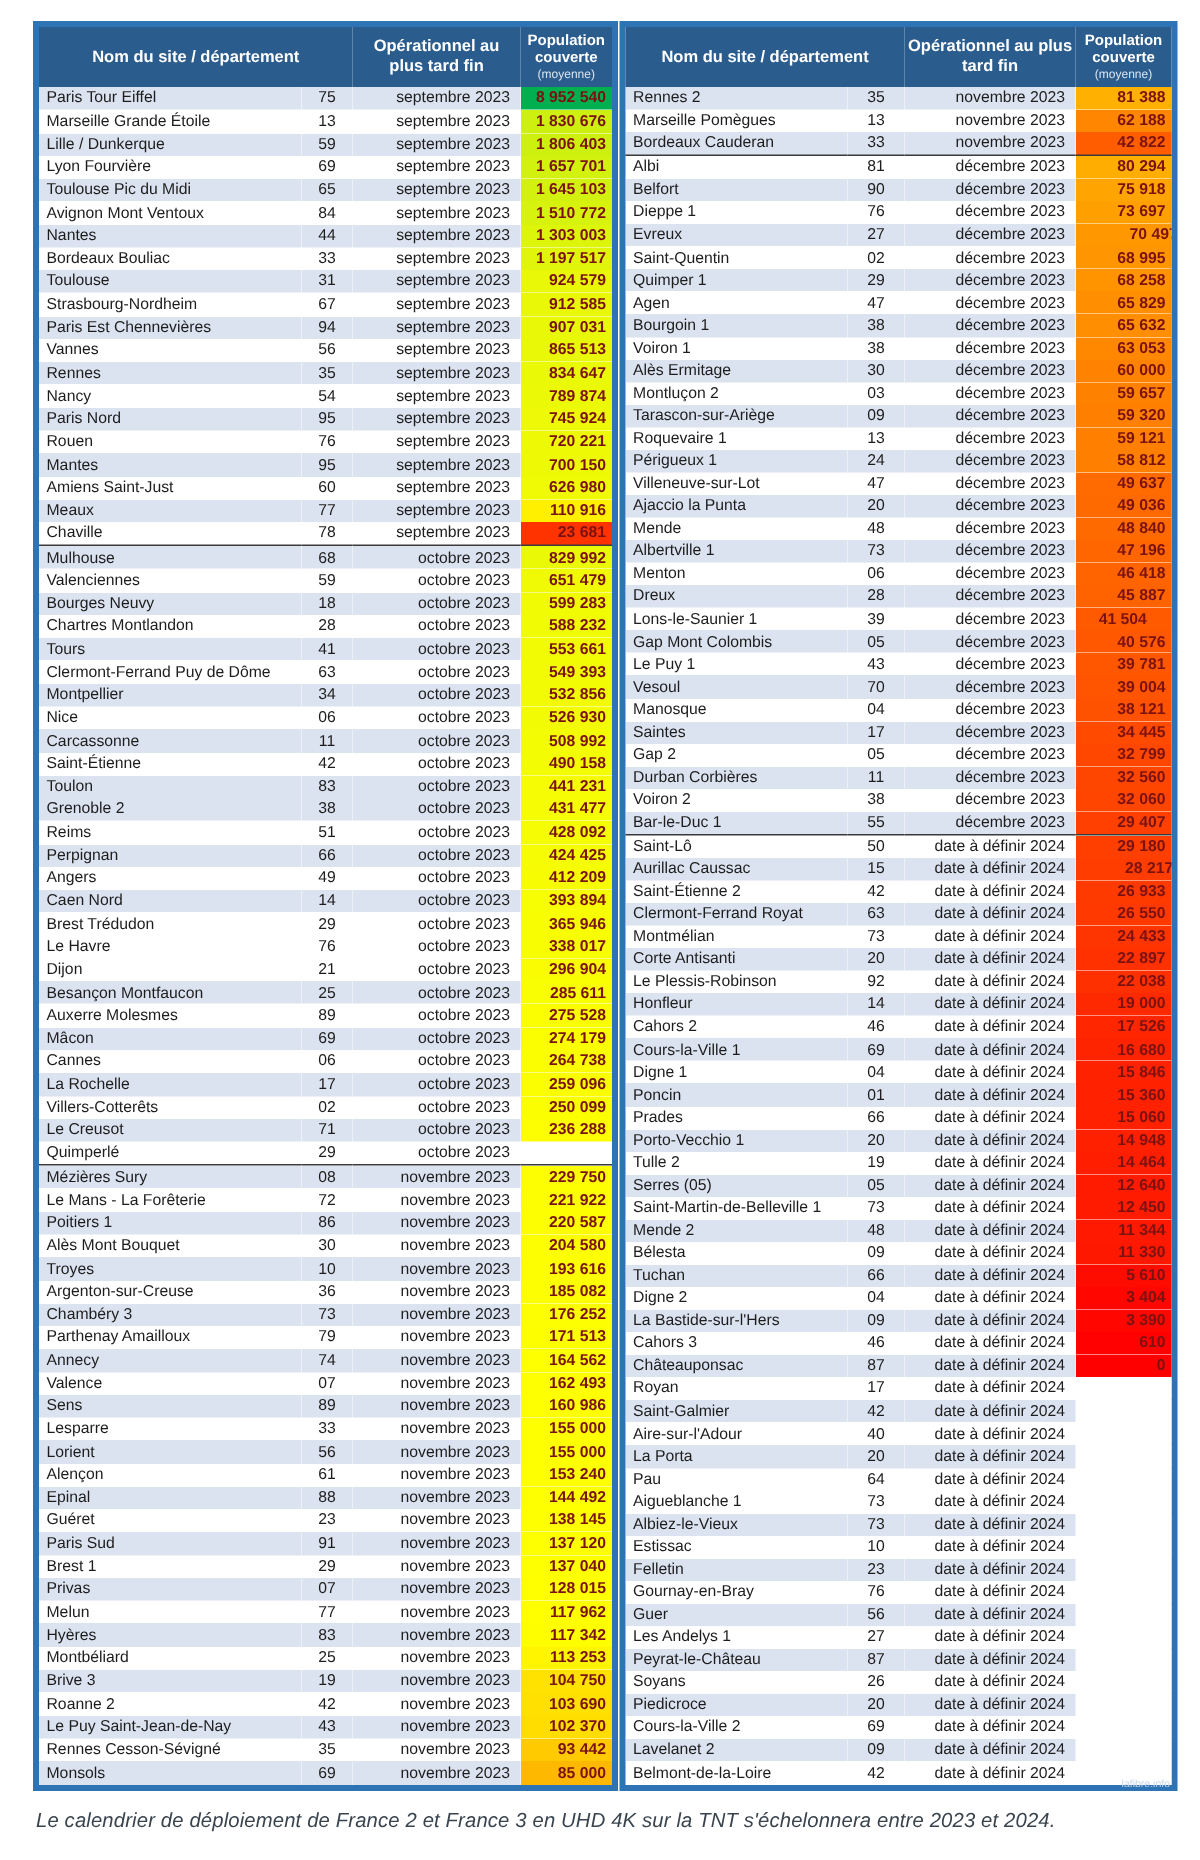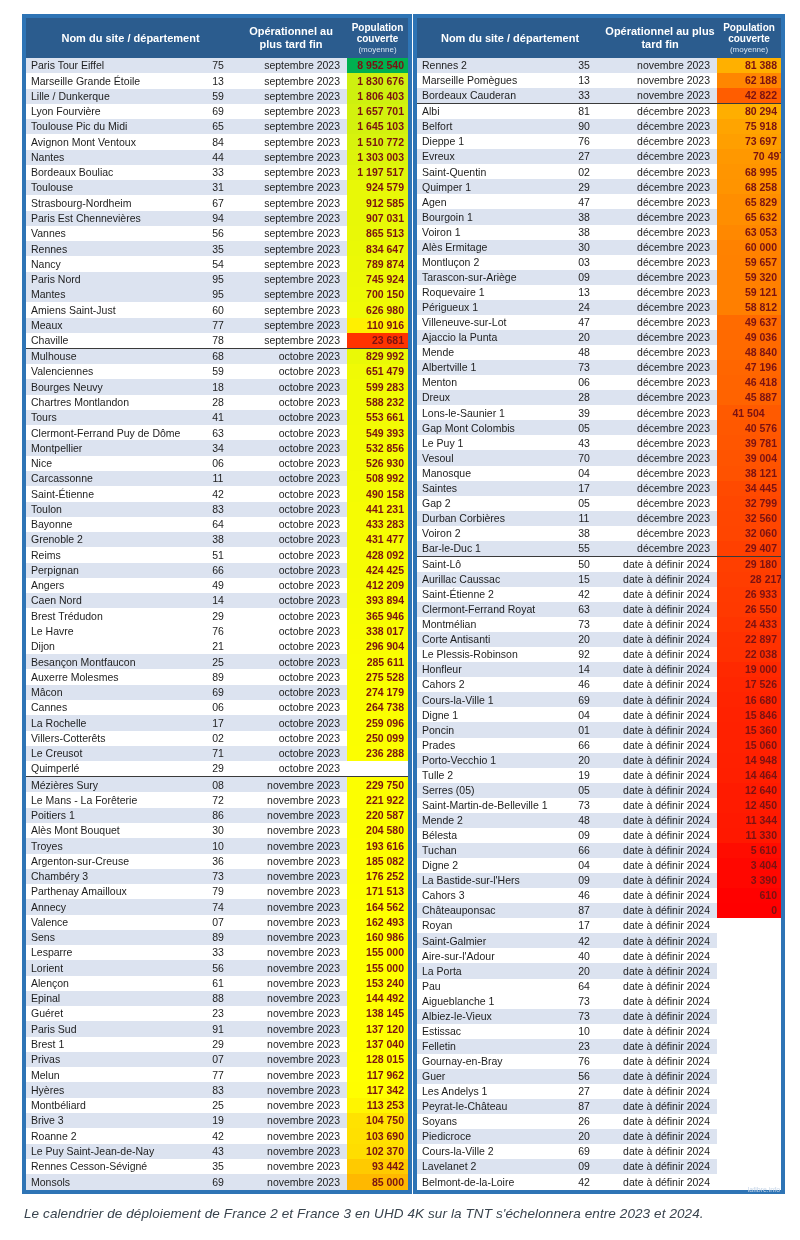--- a/index.html
+++ b/index.html
@@ -144,20 +144,26 @@
               <td class="dept">54</td>
               <td class="date">septembre 2023</td>
               <td class="pop" style="background: rgb(236, 249, 6);">789&nbsp;874</td>
             </tr>
             <tr class="alt">
               <td class="name">Paris Nord</td>
               <td class="dept">95</td>
               <td class="date">septembre 2023</td>
               <td class="pop" style="background: rgb(237, 249, 6);">745&nbsp;924</td>
             </tr>
+            <tr>
+              <td class="name">Rouen</td>
+              <td class="dept">76</td>
+              <td class="date">septembre 2023</td>
+              <td class="pop" style="background: rgb(238, 250, 5);">720&nbsp;221</td>
+            </tr>
             <tr class="alt">
               <td class="name">Mantes</td>
               <td class="dept">95</td>
               <td class="date">septembre 2023</td>
               <td class="pop" style="background: rgb(238, 250, 5);">700&nbsp;150</td>
             </tr>
             <tr>
               <td class="name">Amiens Saint-Just</td>
               <td class="dept">60</td>
               <td class="date">septembre 2023</td>
@@ -233,26 +239,20 @@
               <td class="name">Saint-Étienne</td>
               <td class="dept">42</td>
               <td class="date">octobre 2023</td>
               <td class="pop" style="background: rgb(244, 252, 3);">490&nbsp;158</td>
             </tr>
             <tr class="alt">
               <td class="name">Toulon</td>
               <td class="dept">83</td>
               <td class="date">octobre 2023</td>
               <td class="pop" style="background: rgb(246, 252, 3);">441&nbsp;231</td>
-            </tr>
-            <tr>
-              <td class="name">Bayonne</td>
-              <td class="dept">64</td>
-              <td class="date">octobre 2023</td>
-              <td class="pop" style="background: rgb(246, 252, 3);">433&nbsp;283</td>
             </tr>
             <tr class="alt">
               <td class="name">Grenoble 2</td>
               <td class="dept">38</td>
               <td class="date">octobre 2023</td>
               <td class="pop" style="background: rgb(246, 252, 3);">431&nbsp;477</td>
             </tr>
             <tr>
               <td class="name">Reims</td>
               <td class="dept">51</td>

